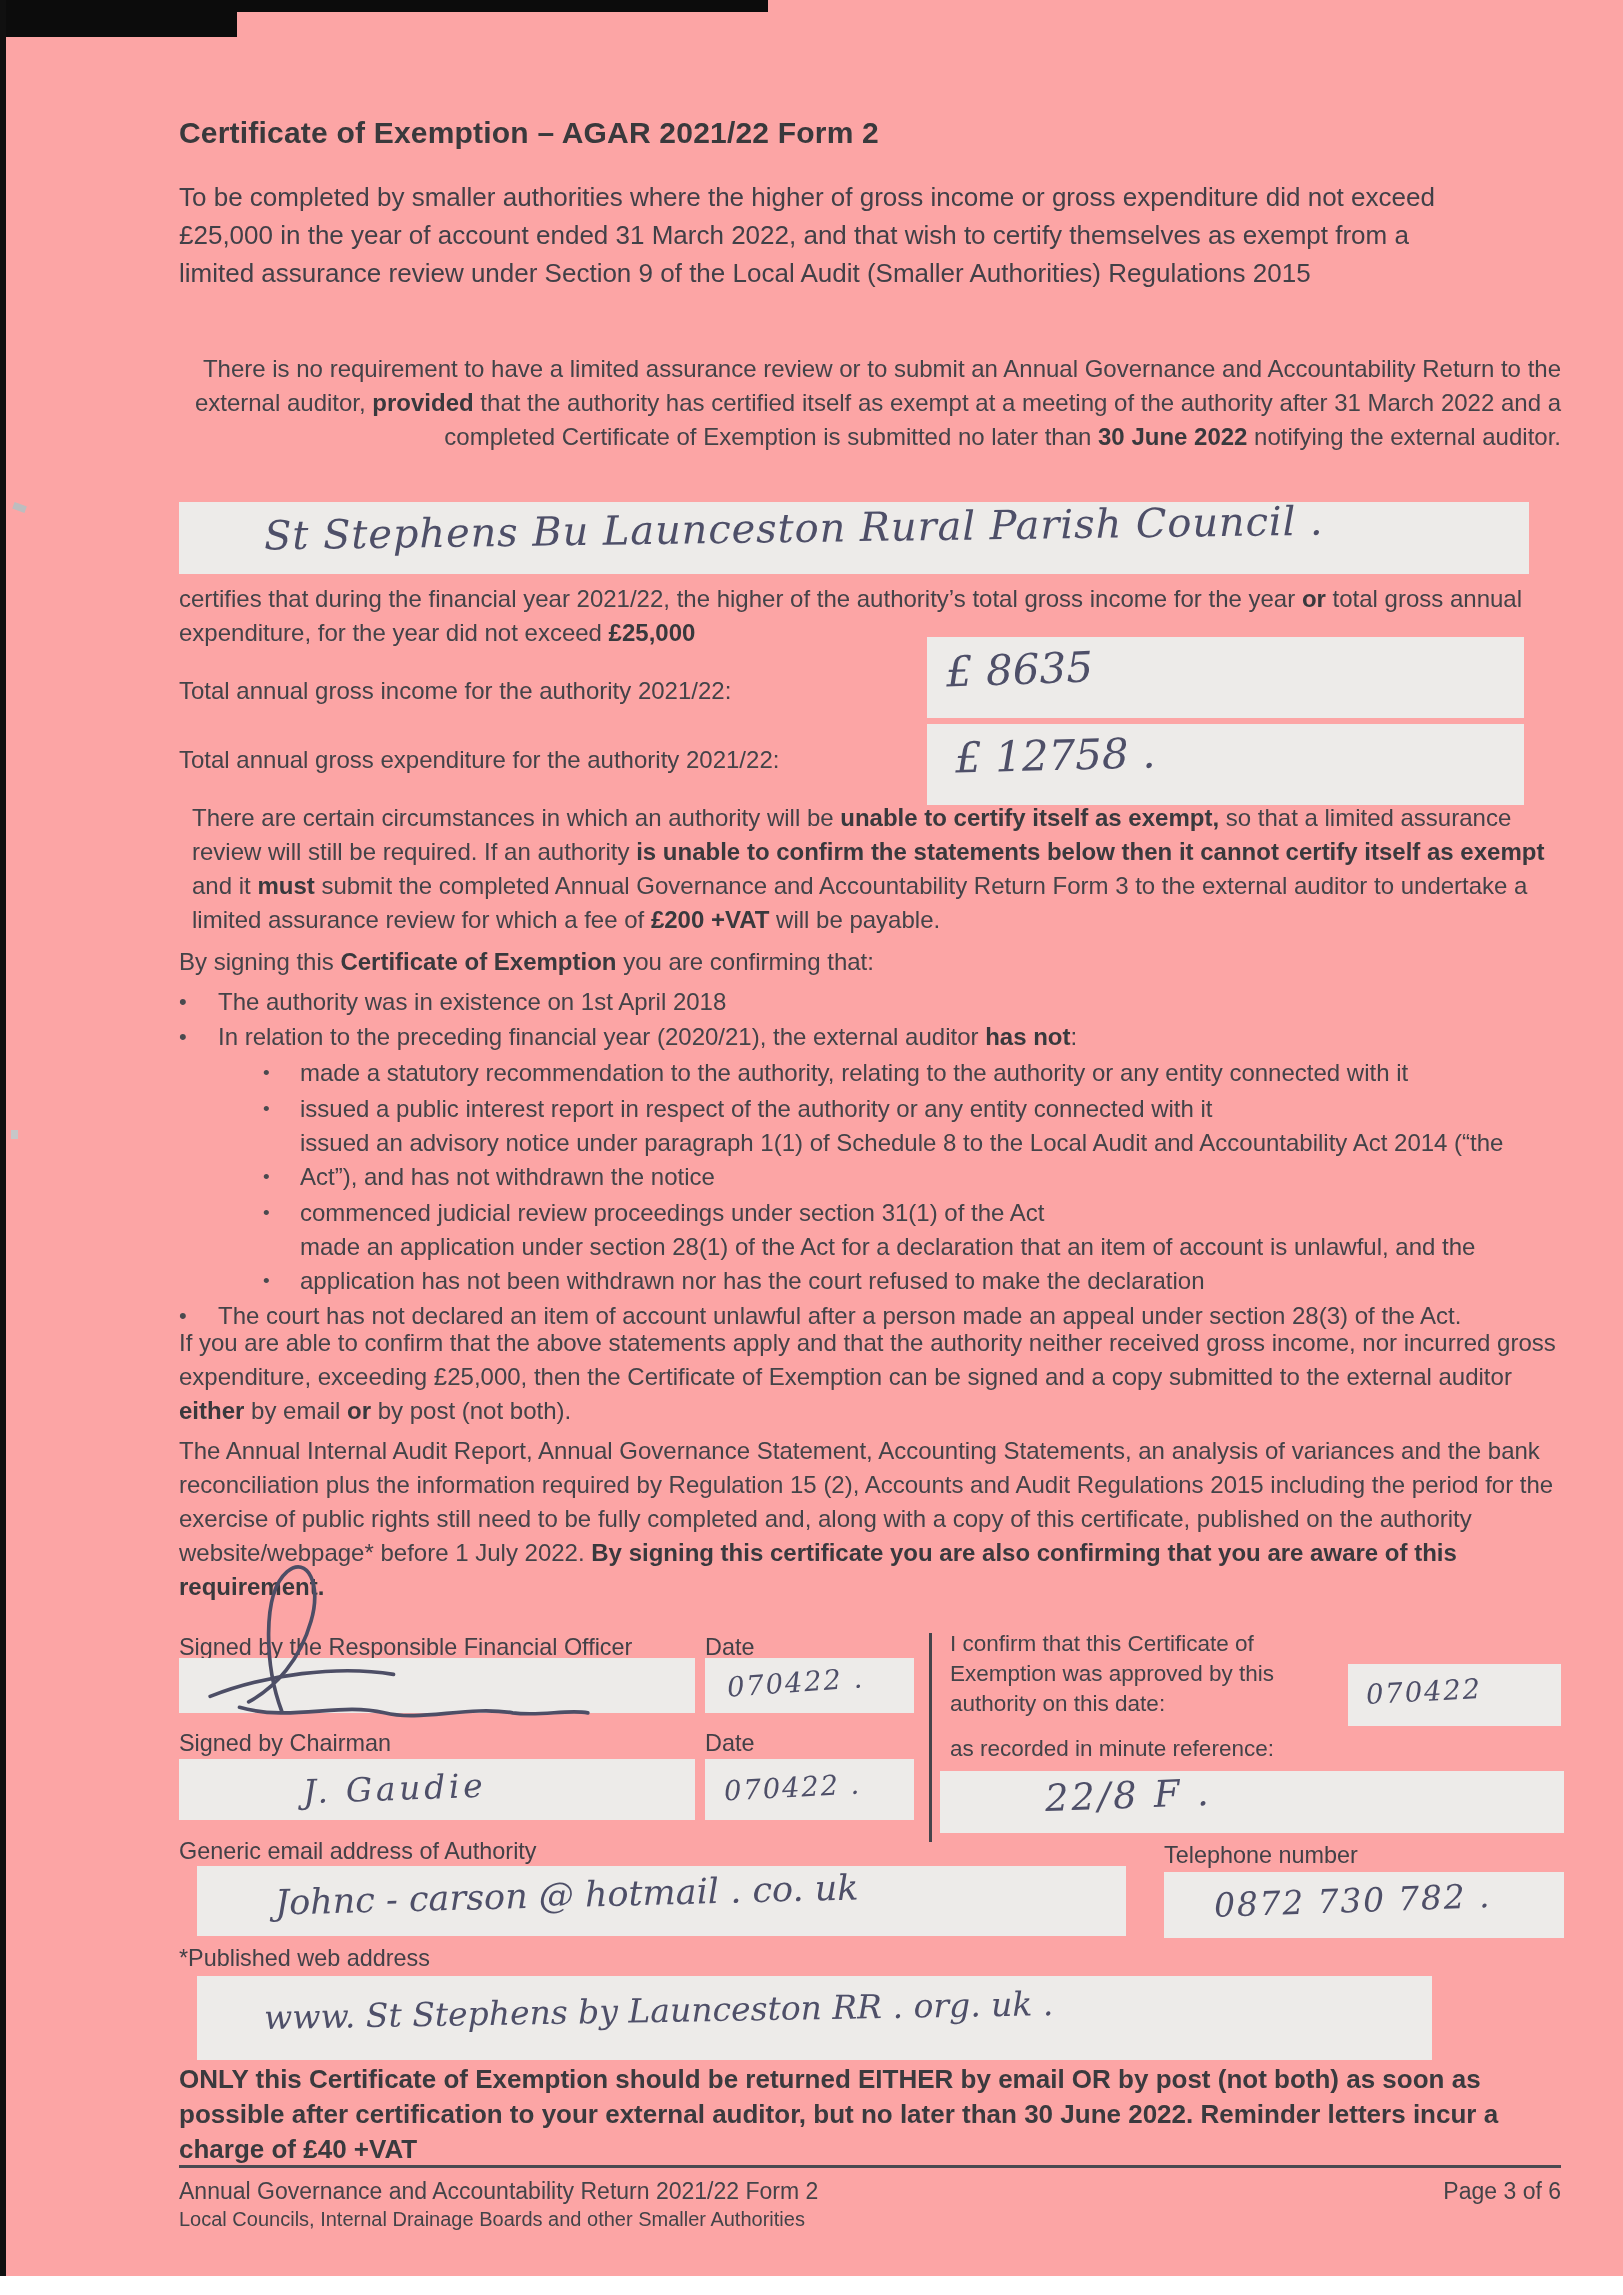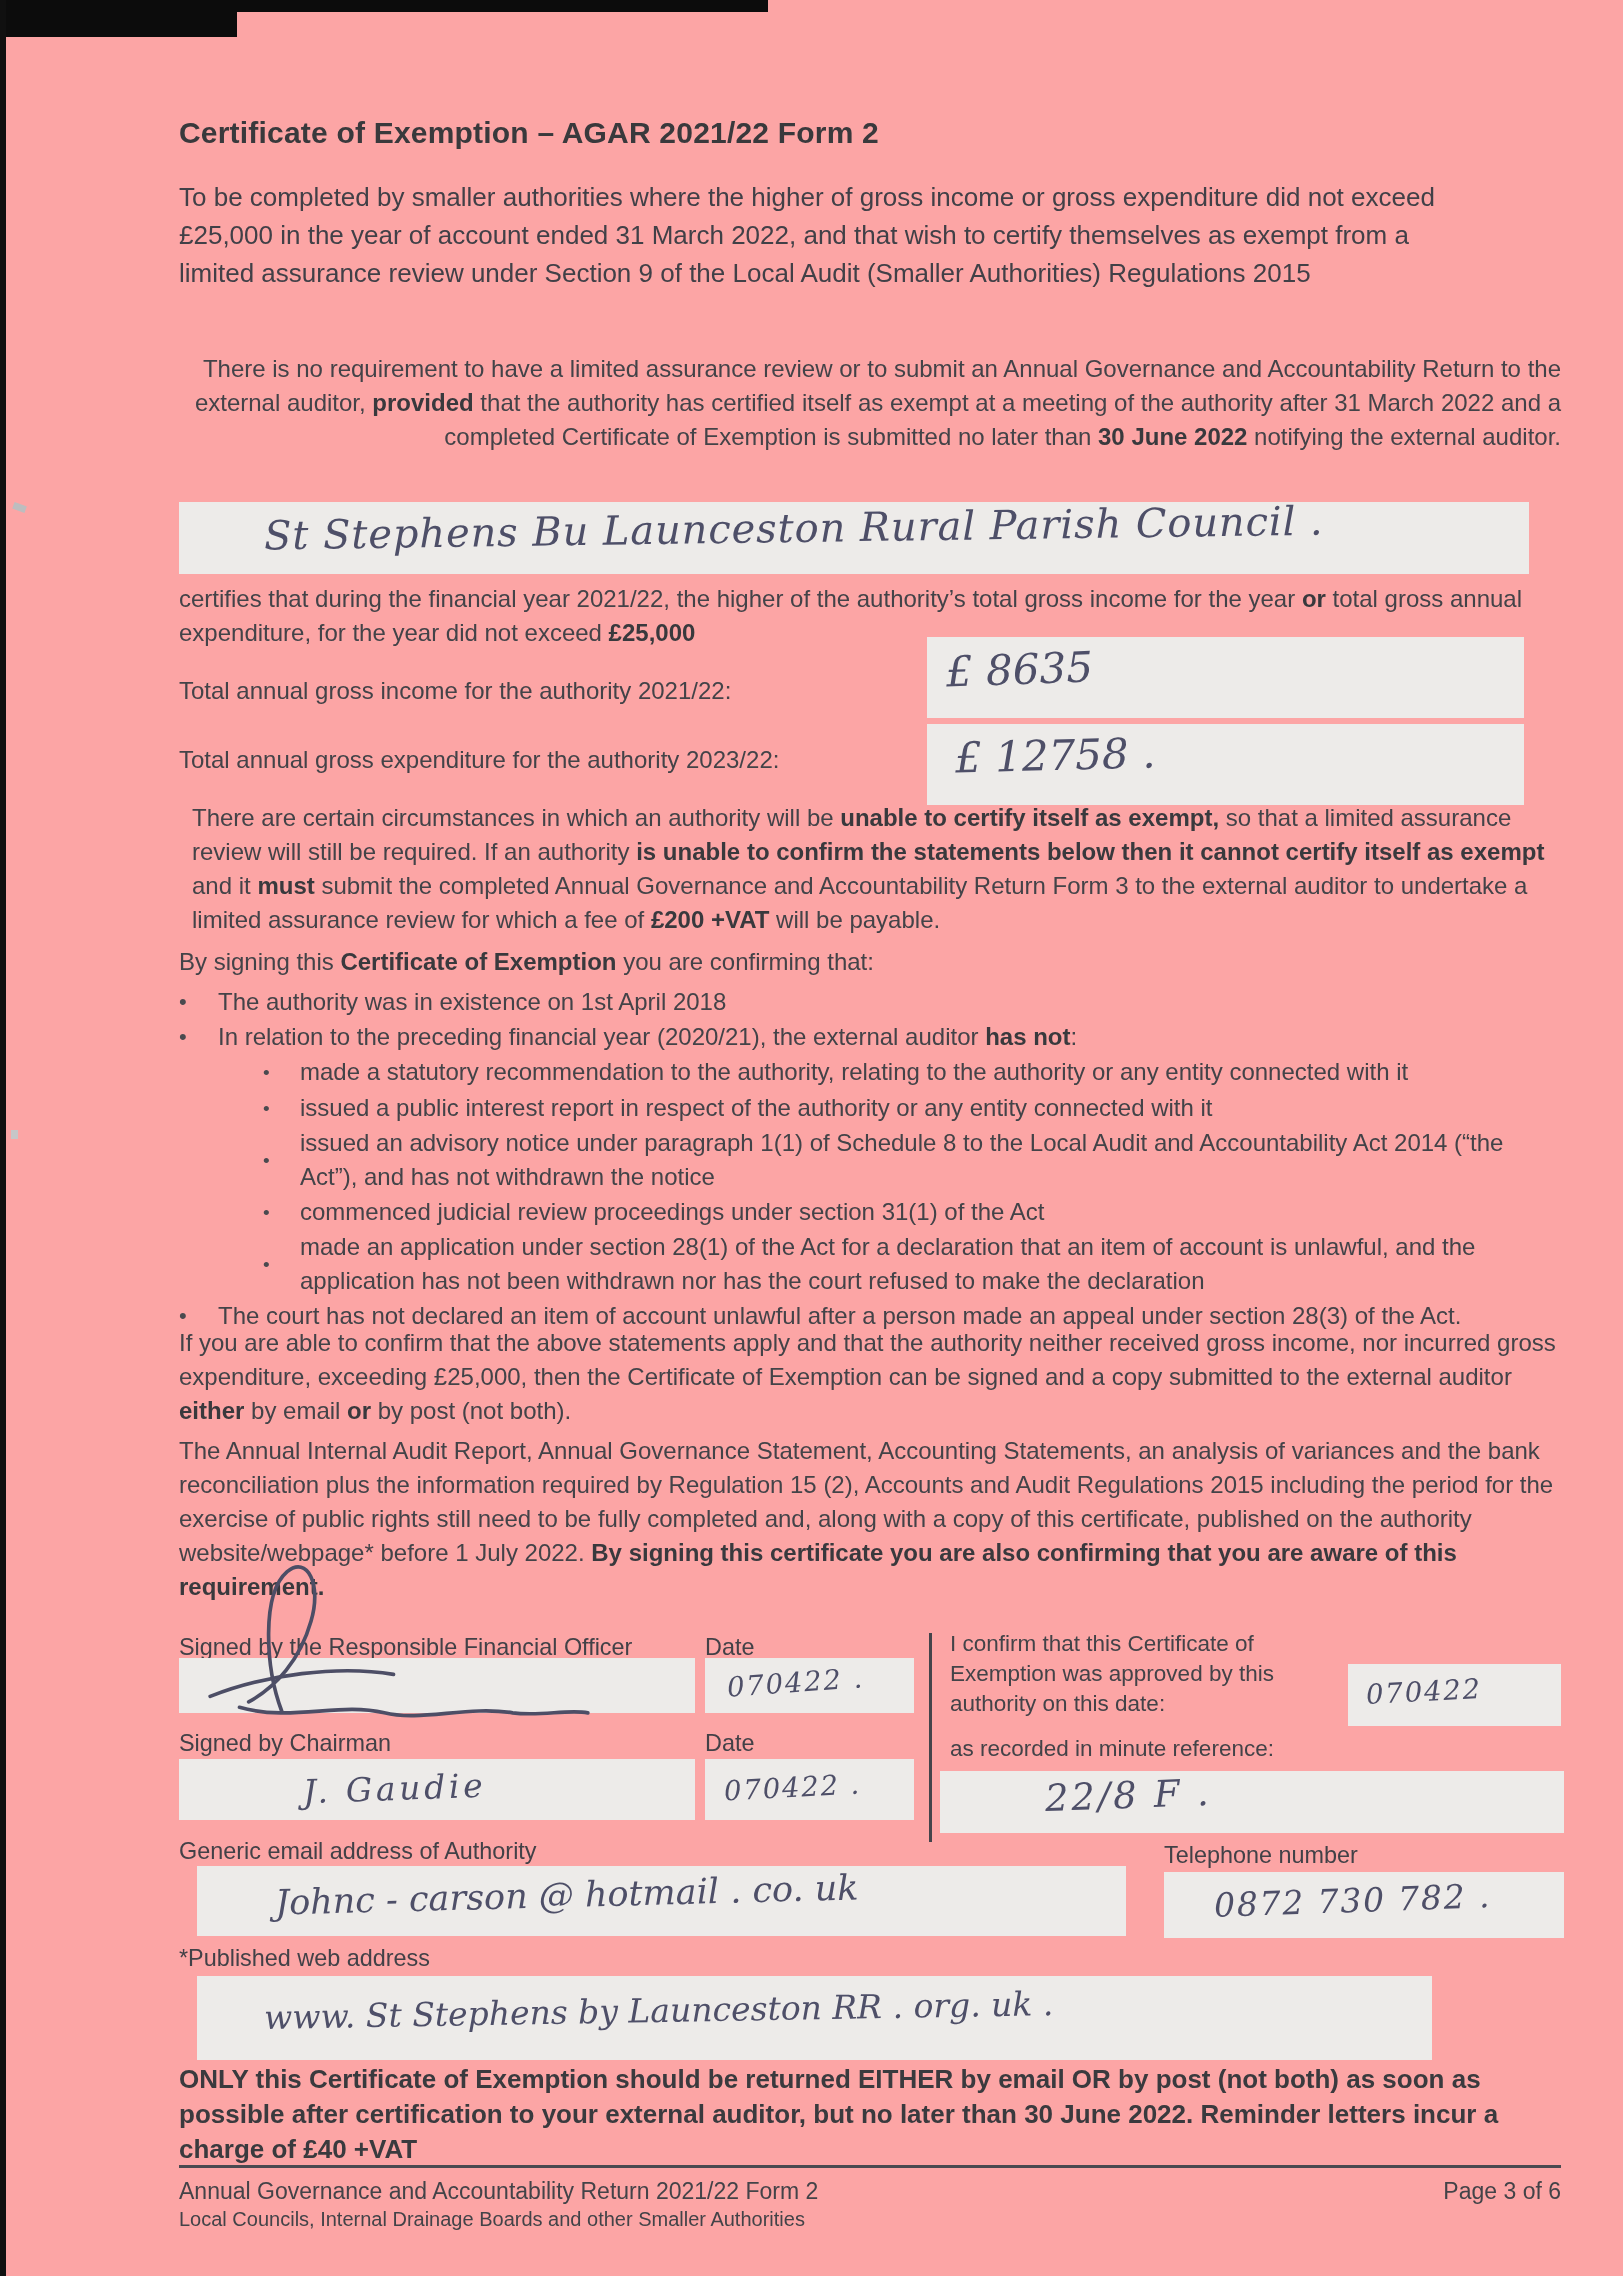--- a/index.html
+++ b/index.html
@@ -64,21 +64,21 @@
   .lbl-date2{left:705px;top:1730px;}
   .divider-v{left:929px;top:1633px;width:2.8px;height:209px;background:#44444b;}
   .p-approve{left:950px;top:1629px;width:367px;font-size:22.5px;line-height:30px;}
   .lbl-minute{left:950px;top:1736px;font-size:22.5px;}
   .lbl-email{left:179px;top:1838px;}
   .lbl-phone{left:1164px;top:1842px;}
   .lbl-web{left:179px;top:1945px;}
 
   
   .bullets{left:179px;top:984px;width:1387px;font-size:24px;line-height:34px;}
-  .brow{display:flex;align-items:center;}
+  .brow{display:flex;align-items:flex-end;}
   .bdot{flex:0 0 39px;}
   .bdot::before{content:"\2022";font-size:22px;color:#4a4a4f;}
   .sub{padding-left:84px;}
   .sub .bdot{flex:0 0 37px;}
   .sub .bdot::before{font-size:19px;}
   .btxt{flex:1;}
 
   .sig-svg{left:173px;top:1557px;}
 
   .footer-rule{left:179px;top:2165px;width:1382px;height:2.8px;background:#4a4a50;}
@@ -105,21 +105,21 @@
   <div class="abs gray-band band-authority"></div>
   <div class="abs hw hw-authority">St Stephens Bu Launceston Rural Parish Council .</div>
 
   <div class="abs para p-certifies rich"><span>certifies that during the financial year 2021/22, the higher of the authority’s total gross income for the year </span><span class="b">or</span><span> total gross annual expenditure, for the year did not exceed </span><span class="b">£25,000</span></div>
 
   <div class="abs gray-band band-income"></div>
   <div class="abs row-income-label">Total annual gross income for the authority 2021/22:</div>
   <div class="abs hw hw-income">£  8635</div>
 
   <div class="abs gray-band band-exp"></div>
-  <div class="abs row-exp-label">Total annual gross expenditure for the authority 2023/22:</div>
+  <div class="abs row-exp-label">Total annual gross expenditure for the authority 2021/22:</div>
   <div class="abs hw hw-exp">£  12758 .</div>
 
   <div class="abs para p-circ rich"><span>There are certain circumstances in which an authority will be </span><span class="b">unable to certify itself as exempt,</span><span> so that a limited assurance review will still be required. If an authority </span><span class="b">is unable to confirm the statements below then it cannot certify itself as exempt</span><span> and it </span><span class="b">must</span><span> submit the completed Annual Governance and Accountability Return Form 3 to the external auditor to undertake a limited assurance review for which a fee of </span><span class="b">£200 +VAT</span><span> will be payable.</span></div>
 
   <div class="abs p-signing rich"><span>By signing this </span><span class="b">Certificate of Exemption</span><span> you are confirming that:</span></div>
 
   <div class="abs bullets">
     <div class="brow">
       <span class="bdot"></span>
       <div class="btxt">The authority was in existence on 1st April 2018</div>

